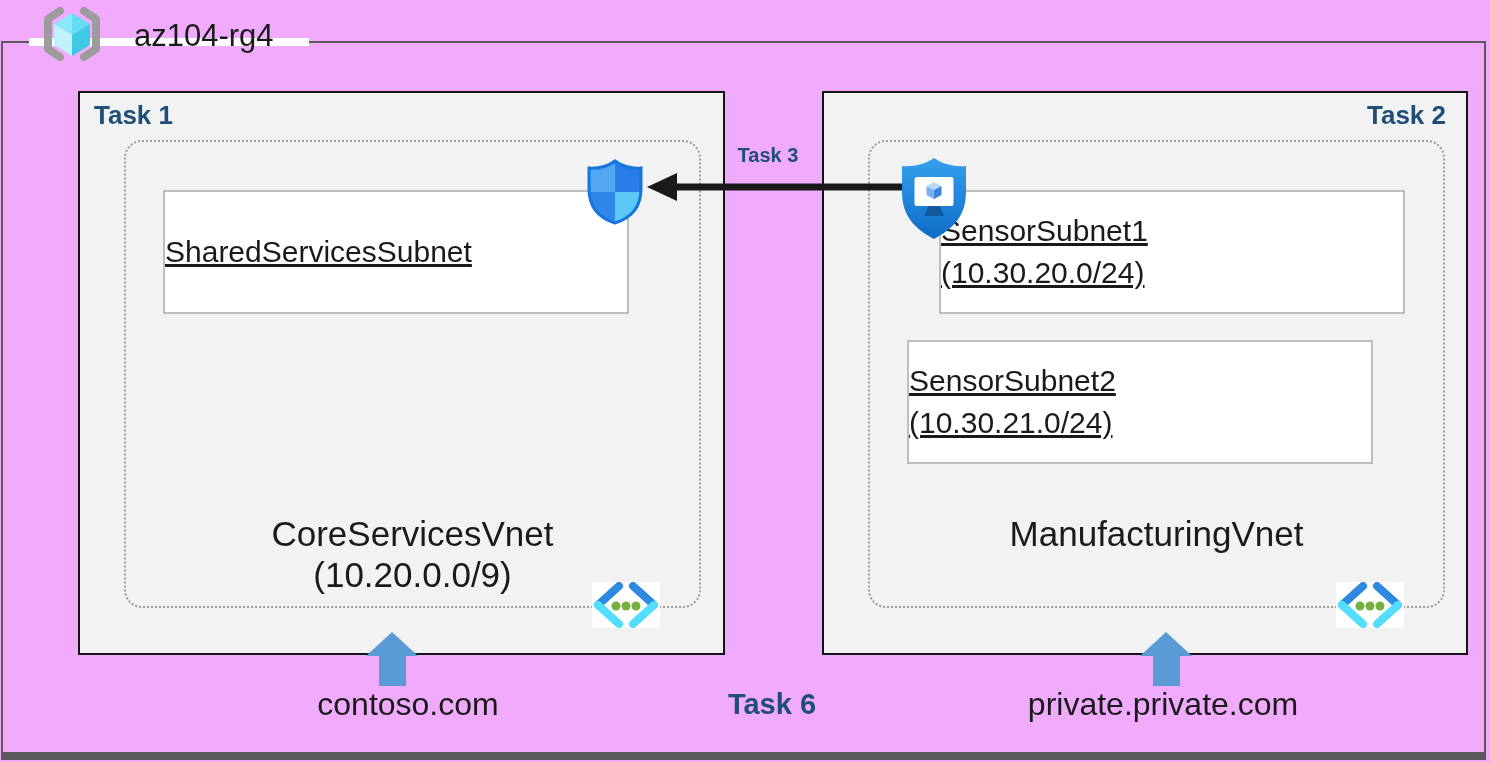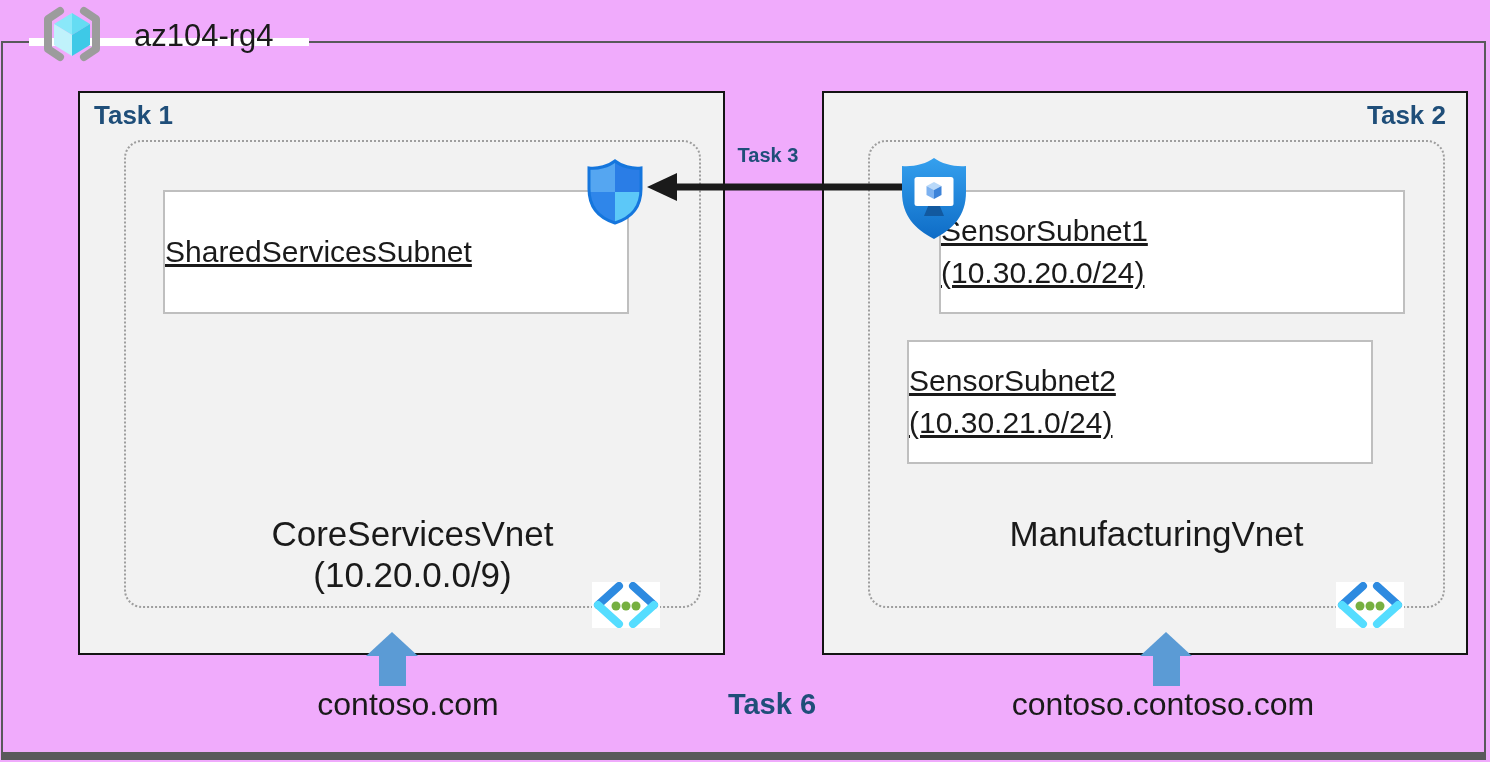--- a/index.html
+++ b/index.html
@@ -182,15 +182,15 @@
     <div class="head"></div>
     <div class="stem"></div>
   </div>
   <div class="up-arrow right">
     <div class="head"></div>
     <div class="stem"></div>
   </div>
 
   <div class="domain-label left">contoso.com</div>
   <div class="task4-label">Task 6</div>
-  <div class="domain-label right">contoso.contoso.com</div>
+  <div class="domain-label right">private.private.com</div>
 
 </div>
 
 </body></html>

